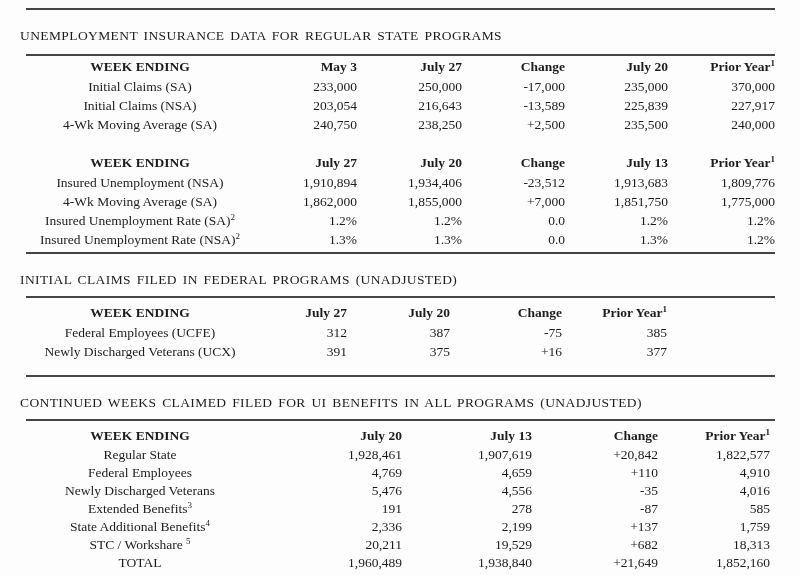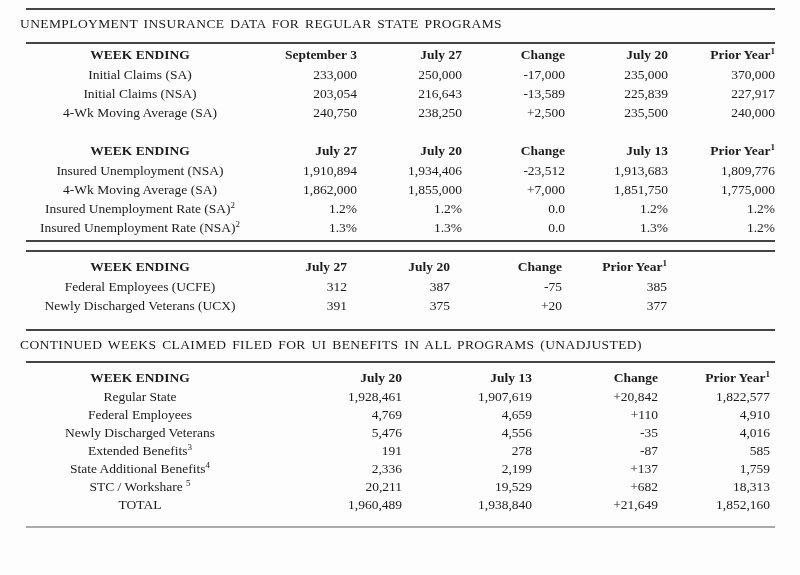--- a/index.html
+++ b/index.html
@@ -22,21 +22,21 @@
   }
   .rule{
     height:2px;
     background:var(--rule);
     margin-left:6px;
   }
   .rule-top{margin-top:8px;}
   .rule-after-title{margin-top:10px;}
   .rule-bottom{margin-top:12px;background:var(--rule-light);}
   .section-title{
-    margin-top:6px;
+    margin-top:18px;
     font-size:13.5px;
     line-height:16px;
     letter-spacing:0.4px;
     word-spacing:2px;
     white-space:nowrap;
   }
   table.data-table{
     border-collapse:collapse;
     table-layout:fixed;
     font-size:13.5px;
@@ -79,21 +79,21 @@
         <col style="width: 240px;">
         <col style="width: 97px;">
         <col style="width: 105px;">
         <col style="width: 103px;">
         <col style="width: 103px;">
         <col style="width: 107px;">
       </colgroup>
       <thead>
         <tr>
           <th class="lbl">WEEK ENDING</th>
-          <th class="num">September 3</th>
+          <th class="num">May 3</th>
           <th class="num">July 27</th>
           <th class="num">Change</th>
           <th class="num">July 20</th>
           <th class="num">Prior Year<sup>1</sup></th>
         </tr>
       </thead>
       <tbody>
         <tr>
           <td class="lbl">Initial Claims (SA)</td>
           <td class="num">233,000</td>
@@ -171,20 +171,21 @@
           <td class="num">1.3%</td>
           <td class="num">0.0</td>
           <td class="num">1.3%</td>
           <td class="num">1.2%</td>
         </tr>
       </tbody>
     </table>
 
   <div class="rule mt-rule-s2"></div>
 
+  <div class="section-title">INITIAL CLAIMS FILED IN FEDERAL PROGRAMS (UNADJUSTED)</div>
 
   <div class="rule mt-rule-mid"></div>
 
   <table class="data-table mt-table3" data-table="sections.1.tables.0" style="width: 647px;">
       <colgroup>
         <col style="width: 240px;">
         <col style="width: 87px;">
         <col style="width: 103px;">
         <col style="width: 112px;">
         <col style="width: 105px;">
@@ -203,21 +204,21 @@
           <td class="lbl">Federal Employees (UCFE)</td>
           <td class="num">312</td>
           <td class="num">387</td>
           <td class="num">-75</td>
           <td class="num">385</td>
         </tr>
         <tr>
           <td class="lbl">Newly Discharged Veterans (UCX)</td>
           <td class="num">391</td>
           <td class="num">375</td>
-          <td class="num">+20</td>
+          <td class="num">+16</td>
           <td class="num">377</td>
         </tr>
       </tbody>
     </table>
 
   <div class="rule mt-rule-s3"></div>
 
   <div class="section-title">CONTINUED WEEKS CLAIMED FILED FOR UI BENEFITS IN ALL PROGRAMS (UNADJUSTED)</div>
 
   <div class="rule mt-rule-mid"></div>

